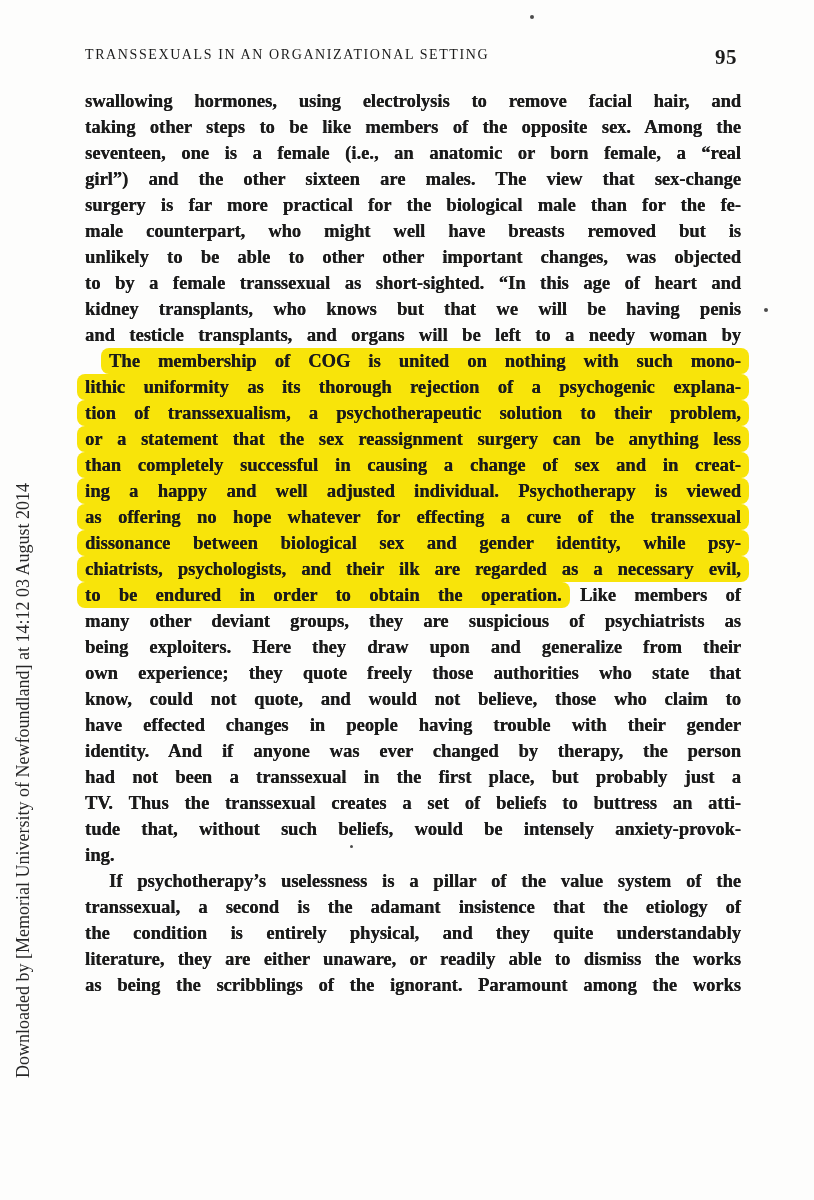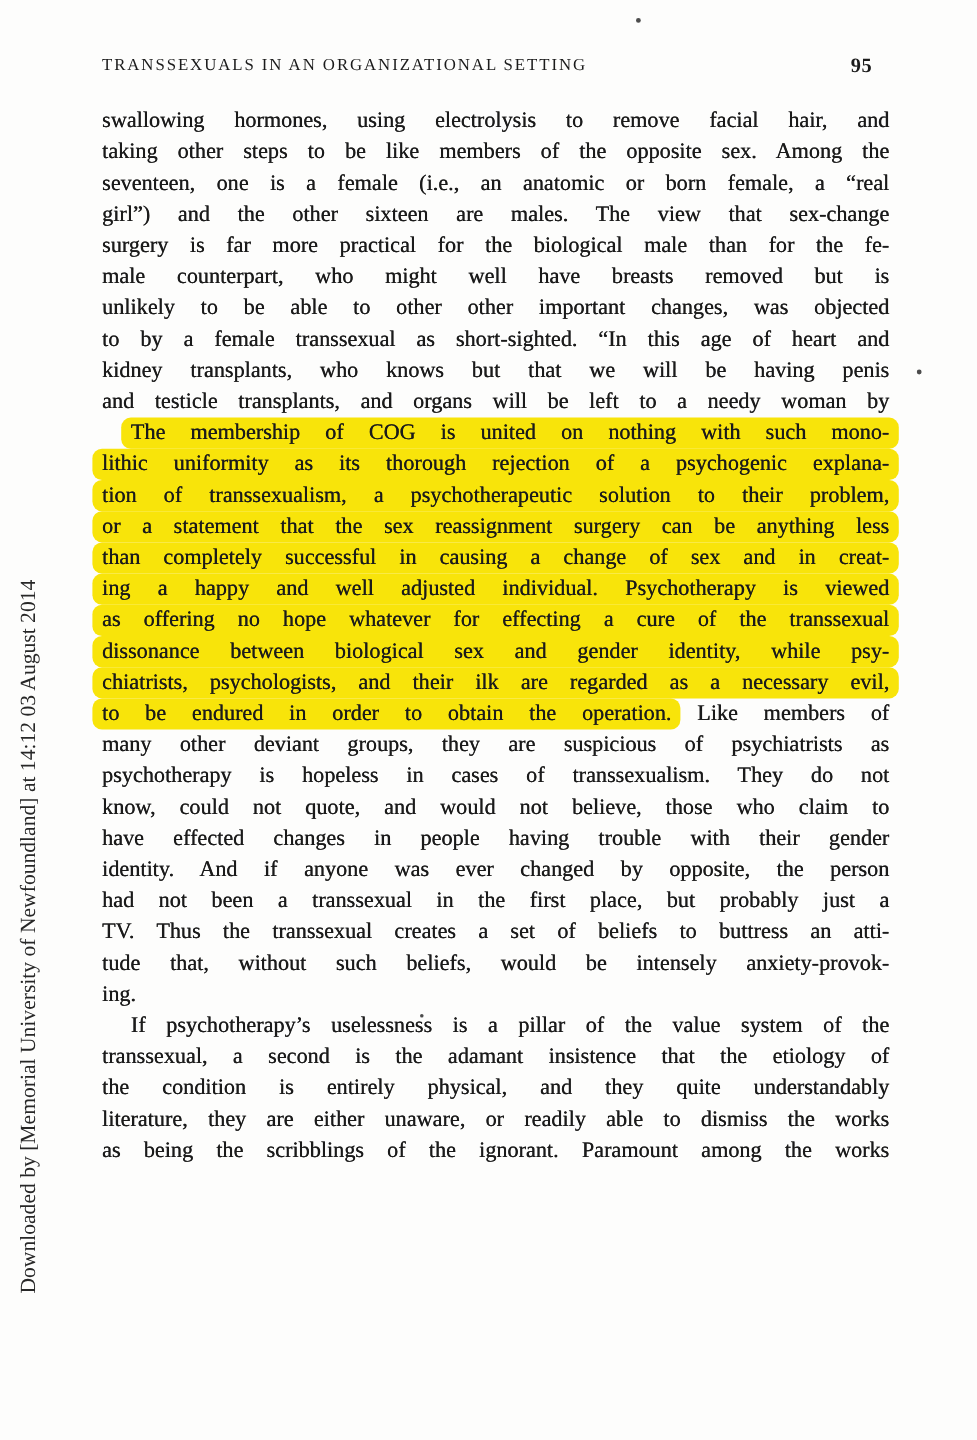--- a/index.html
+++ b/index.html
@@ -14,31 +14,31 @@
   
   .header{position:absolute;left:85px;top:47px;width:656px;height:22px;}
   .running-title{
     text-align:left;
     font-size:14px;
     font-weight:normal;
     letter-spacing:1.6px;
     white-space:nowrap;
   }
   .page-number{
-    position:absolute;right:14px;top:-2px;
-    font-size:17px;font-weight:bold;letter-spacing:.5px;margin-left:40px;
+    position:absolute;right:4px;top:-2px;
+    font-size:21px;font-weight:bold;letter-spacing:.5px;margin-left:40px;
   }
   
   .body{
     position:absolute;left:85px;top:88px;width:656px;
     font-size:18.5px;
     line-height:26px;
     text-shadow:0.25px 0 0 currentColor;
   }
-  .line{text-align:justify;white-space:normal;}
+  .line{text-align:justify;white-space:normal;font-weight:bold;}
   .line.just{text-align-last:justify;}
   .line.indent{text-indent:24px;}
   .hl{
     background:var(--hl,#f8e40a);
     padding:3px 8px;
     margin:16px -8px;
     border-radius:8px;
     box-decoration-break:clone;
     -webkit-box-decoration-break:clone;
   }
@@ -84,24 +84,25 @@
       <div class="line just"><span class="hl">lithic uniformity as its thorough rejection of a psychogenic explana-</span></div>
       <div class="line just"><span class="hl">tion of transsexualism, a psychotherapeutic solution to their problem,</span></div>
       <div class="line just"><span class="hl">or a statement that the sex reassignment surgery can be anything less</span></div>
       <div class="line just"><span class="hl">than completely successful in causing a change of sex and in creat-</span></div>
       <div class="line just"><span class="hl">ing a happy and well adjusted individual. Psychotherapy is viewed</span></div>
       <div class="line just"><span class="hl">as offering no hope whatever for effecting a cure of the transsexual</span></div>
       <div class="line just"><span class="hl">dissonance between biological sex and gender identity, while psy-</span></div>
       <div class="line just"><span class="hl">chiatrists, psychologists, and their ilk are regarded as a necessary evil,</span></div>
       <div class="line just"><span class="hl">to be endured in order to obtain the operation.</span><span> Like members of</span></div>
       <div class="line just"><span>many other deviant groups, they are suspicious of psychiatrists as</span></div>
-      <div class="line just"><span>psychotherapy is hopeless in cases of transsexualism. They do not</span></div>
+      <div class="line just"><span>being exploiters. Here they draw upon and generalize from their</span></div>
+      <div class="line just"><span>own experience; they quote freely those authorities who state that</span></div>
       <div class="line just"><span>know, could not quote, and would not believe, those who claim to</span></div>
       <div class="line just"><span>have effected changes in people having trouble with their gender</span></div>
-      <div class="line just"><span>identity. And if anyone was ever changed by opposite, the person</span></div>
+      <div class="line just"><span>identity. And if anyone was ever changed by therapy, the person</span></div>
       <div class="line just"><span>had not been a transsexual in the first place, but probably just a</span></div>
       <div class="line just"><span>TV. Thus the transsexual creates a set of beliefs to buttress an atti-</span></div>
       <div class="line just"><span>tude that, without such beliefs, would be intensely anxiety-provok-</span></div>
       <div class="line"><span>ing.</span></div>
       <div class="line just indent"><span>If psychotherapy’s uselessness is a pillar of the value system of the</span></div>
       <div class="line just"><span>transsexual, a second is the adamant insistence that the etiology of</span></div>
       <div class="line just"><span>the condition is entirely physical, and they quite understandably</span></div>
       <div class="line just"><span>literature, they are either unaware, or readily able to dismiss the works</span></div>
       <div class="line just"><span>as being the scribblings of the ignorant. Paramount among the works</span></div>
     </div>

